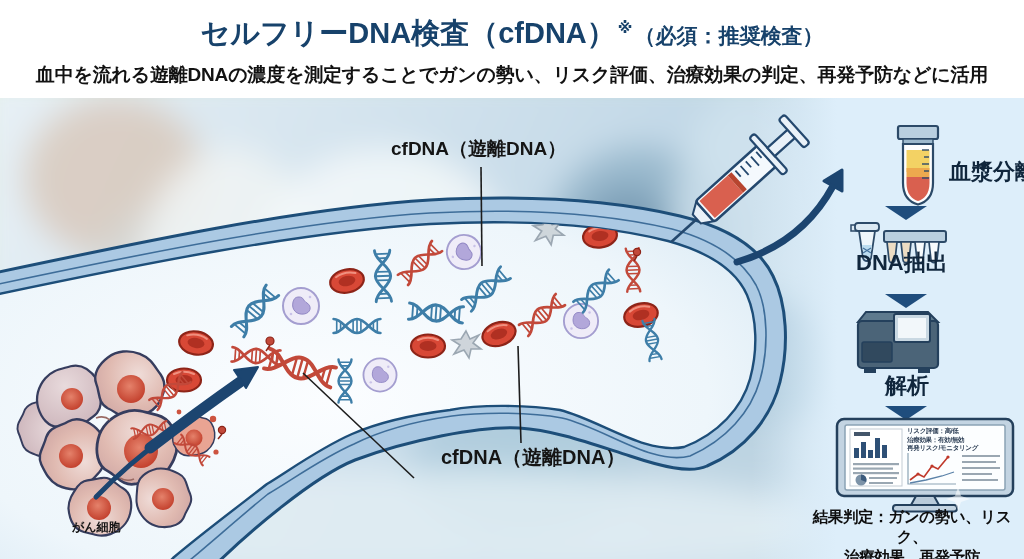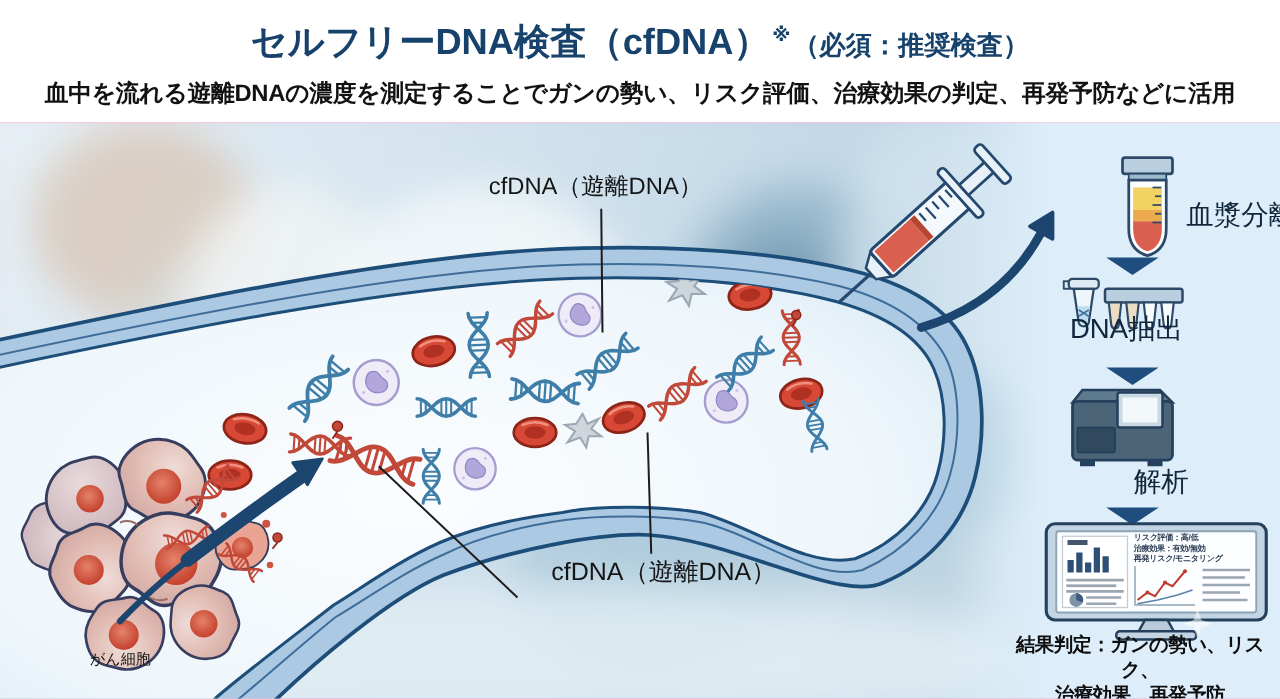--- a/index.html
+++ b/index.html
@@ -1,45 +1,45 @@
 <!DOCTYPE html>
 <html style="--title-navy: #17426b; --text-black: #121212; --arrow-navy: #1c4570; --panel-blue: #ddeefa; --vessel-wall: #abc9e3; --vessel-outline: #1d4e79; --dna-blue: #3e7ea8; --dna-red: #c2493a; --rbc-red: #d84836; --plasma-yellow: #f3d264; --blood-red: #d9604f;"><head>
 <meta charset="utf-8">
 <style>
   html,body{margin:0;padding:0;background:#ffffff;}
   #app{
     position:relative;width:1024px;height:559px;overflow:hidden;
     font-family:"Liberation Sans","DejaVu Sans",sans-serif;
-    background:#ec4899;
+    background:#bef264;
   }
   
   .header{position:absolute;left:0;top:0;width:1024px;height:98px;background:#ffffff;z-index:3;text-align:center;}
   .title-line{margin-top:14px;white-space:nowrap;}
   .title-main{font-size:29px;font-weight:700;color:var(--title-navy);letter-spacing:0px;}
   .title-ref{font-size:15px;font-weight:700;color:var(--title-navy);vertical-align:10px;margin-left:2px;}
   .title-note{font-size:21px;font-weight:700;color:var(--title-navy);margin-left:2px;}
   .subtitle{margin-top:8px;font-size:19px;font-weight:700;color:var(--text-black);letter-spacing:-0.2px;white-space:nowrap;text-align:center;}
   
   .main{position:absolute;left:0;top:98px;width:1024px;height:461px;overflow:hidden;z-index:0;}
   .photo-blur{position:absolute;left:-30px;top:-30px;width:1100px;height:540px;filter:blur(16px);
     background:linear-gradient(115deg,#e9f1f6 0%,#d6e5ef 28%,#c2d8e7 55%,#cfe1ec 75%,#dcebf3 100%);}
   .blob{position:absolute;border-radius:50%;}
   .panel{position:absolute;left:752px;top:0;width:272px;height:461px;
     background:linear-gradient(90deg,rgba(221,238,250,0) 0%,var(--panel-blue) 85px,var(--panel-blue) 100%);}
   svg.scene{position:absolute;left:0;top:0;z-index:1;}
   
-  .lbl{position:absolute;z-index:2;font-weight:400;color:#151515;white-space:nowrap;}
+  .lbl{position:absolute;z-index:2;font-weight:700;color:#151515;white-space:nowrap;}
   .lbl-cfdna-top{left:391px;top:136px;font-size:19px;}
   .lbl-cfdna-mid{left:441px;top:444px;font-size:20px;}
   .lbl-ctdna{left:346px;top:478px;font-size:20px;}
   .lbl-cancer{left:72px;top:519px;font-size:12px;}
   .lbl-step{font-size:22px;color:#10263c;}
   .lbl-plasma{left:949px;top:157px;}
   .lbl-dnaext{left:856px;top:248px;}
-  .lbl-kaiseki{left:907px;top:371px;}
+  .lbl-kaiseki{left:885px;top:371px;}
   .result-block{position:absolute;left:798px;top:507px;width:228px;z-index:2;text-align:center;
     font-size:15.5px;font-weight:700;color:#0e0e0e;line-height:20px;letter-spacing:-0.4px;}
   .monitor-text{position:absolute;left:907px;top:427px;width:96px;z-index:2;
     font-size:6.5px;line-height:8.6px;font-weight:700;color:#2c3e55;letter-spacing:-0.3px;white-space:nowrap;}
 </style>
 </head>
 <body>
 
 <div id="app">
 

